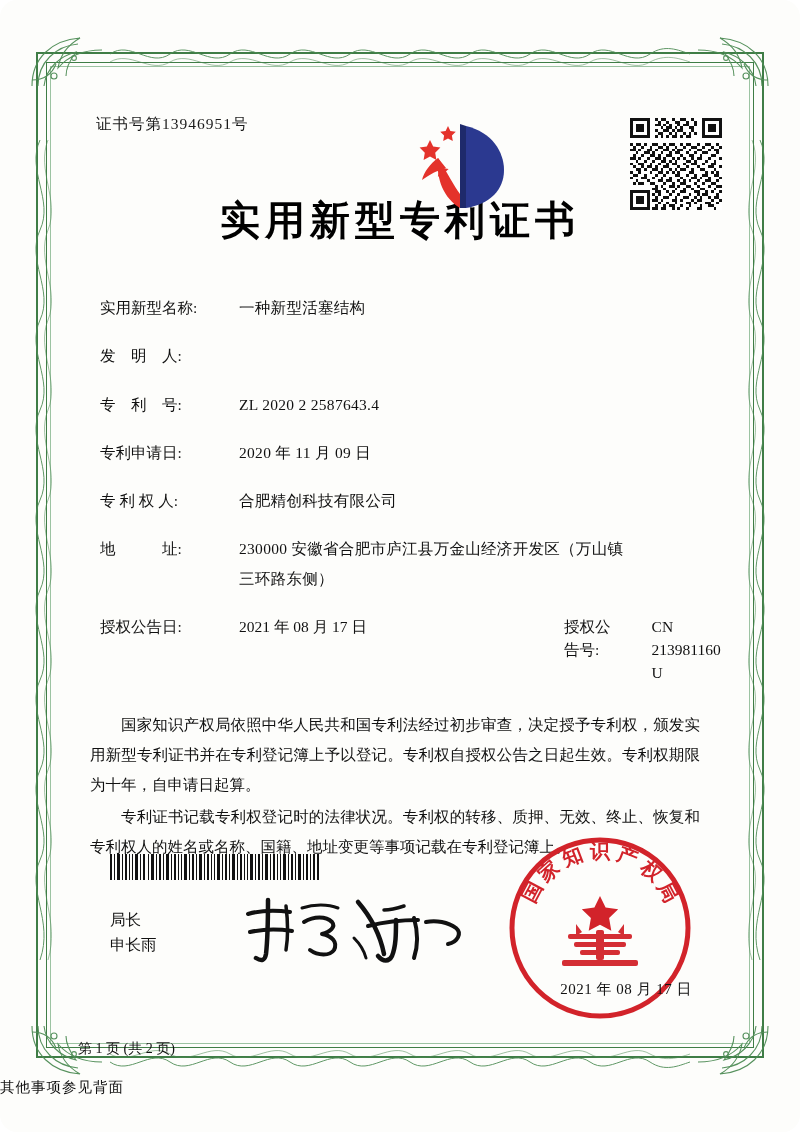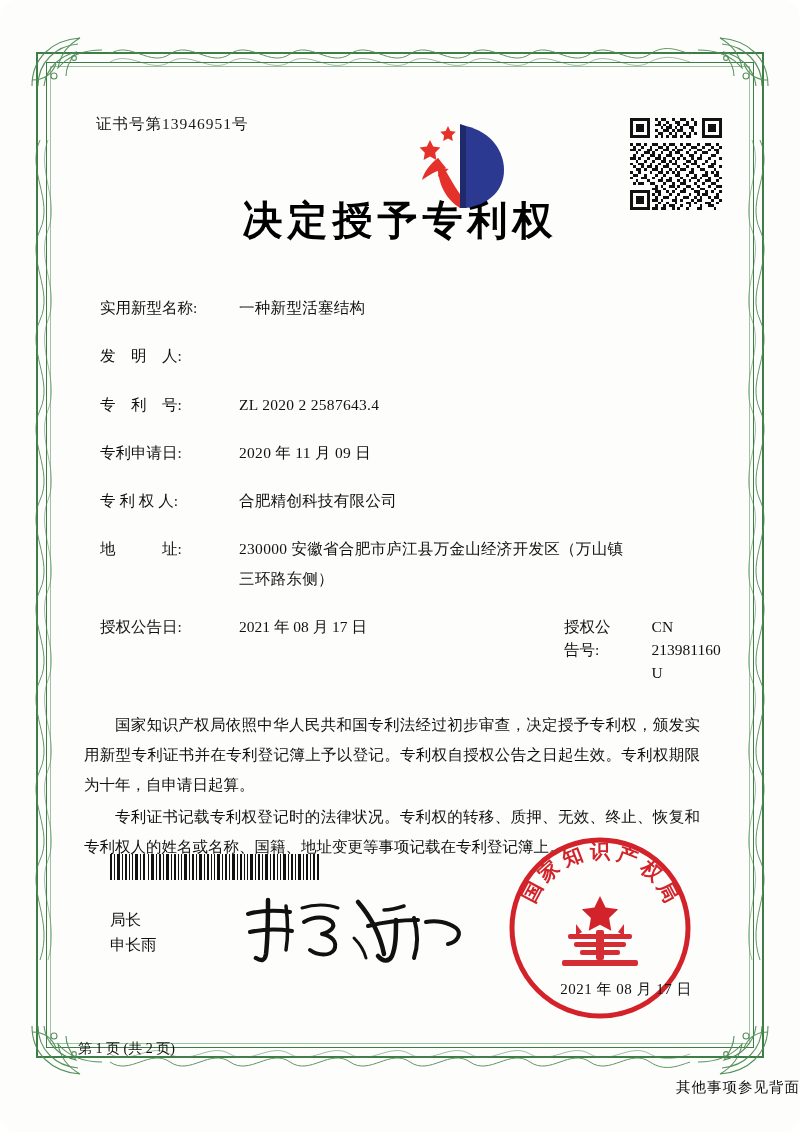--- a/index.html
+++ b/index.html
@@ -143,21 +143,21 @@
     margin-top: 6px;
   }
   .two-col {
     display: flex;
     align-items: baseline;
   }
   .two-col .col-a { width: 290px; flex: 0 0 290px; }
   .two-col .col-b-label { margin-right: 0; }
 
   .para {
-    margin: 22px 22px 0 6px;
+    margin: 22px 22px 0 12px;
     font-family: "Liberation Serif", serif;
     font-size: 15.5px;
     line-height: 1.95;
     text-align: justify;
     text-indent: 2em;
     color: #111;
   }
   .para.second { margin-top: 2px; }
 
   
@@ -208,21 +208,21 @@
     top: 948px;
     font-family: "Liberation Serif", serif;
     font-size: 14px;
     color: #111;
   }
 
   .footnote {
     position: absolute;
     left: 0; right: 0;
     top: 1078px;
-    text-align: right;
+    text-align: left;
     font-family: "Liberation Serif", serif;
     font-size: 14.5px;
     color: #111;
     letter-spacing: 1px;
   }
 </style>
 </head>
 <body>
 
 <div class="page">
@@ -584,21 +584,21 @@
             <rect x="11" y="32" width="2" height="1"></rect>
             <rect x="15" y="32" width="1" height="1"></rect>
             <rect x="17" y="32" width="1" height="1"></rect>
             <rect x="20" y="32" width="1" height="1"></rect>
             <rect x="24" y="32" width="2" height="1"></rect>
             <rect x="30" y="32" width="1" height="1"></rect>
         </g>
       </svg>
     </div>
 
-    <div class="title">决定授予专利权</div>
+    <div class="title">实用新型专利证书</div>
 
     <div class="fields">
 
       <div class="field-row">
         <div class="field-label">实用新型名称:</div>
         <div class="field-value">一种新型活塞结构</div>
       </div>
 
       <div class="field-row">
         <div class="field-label">发　明　人:</div>

